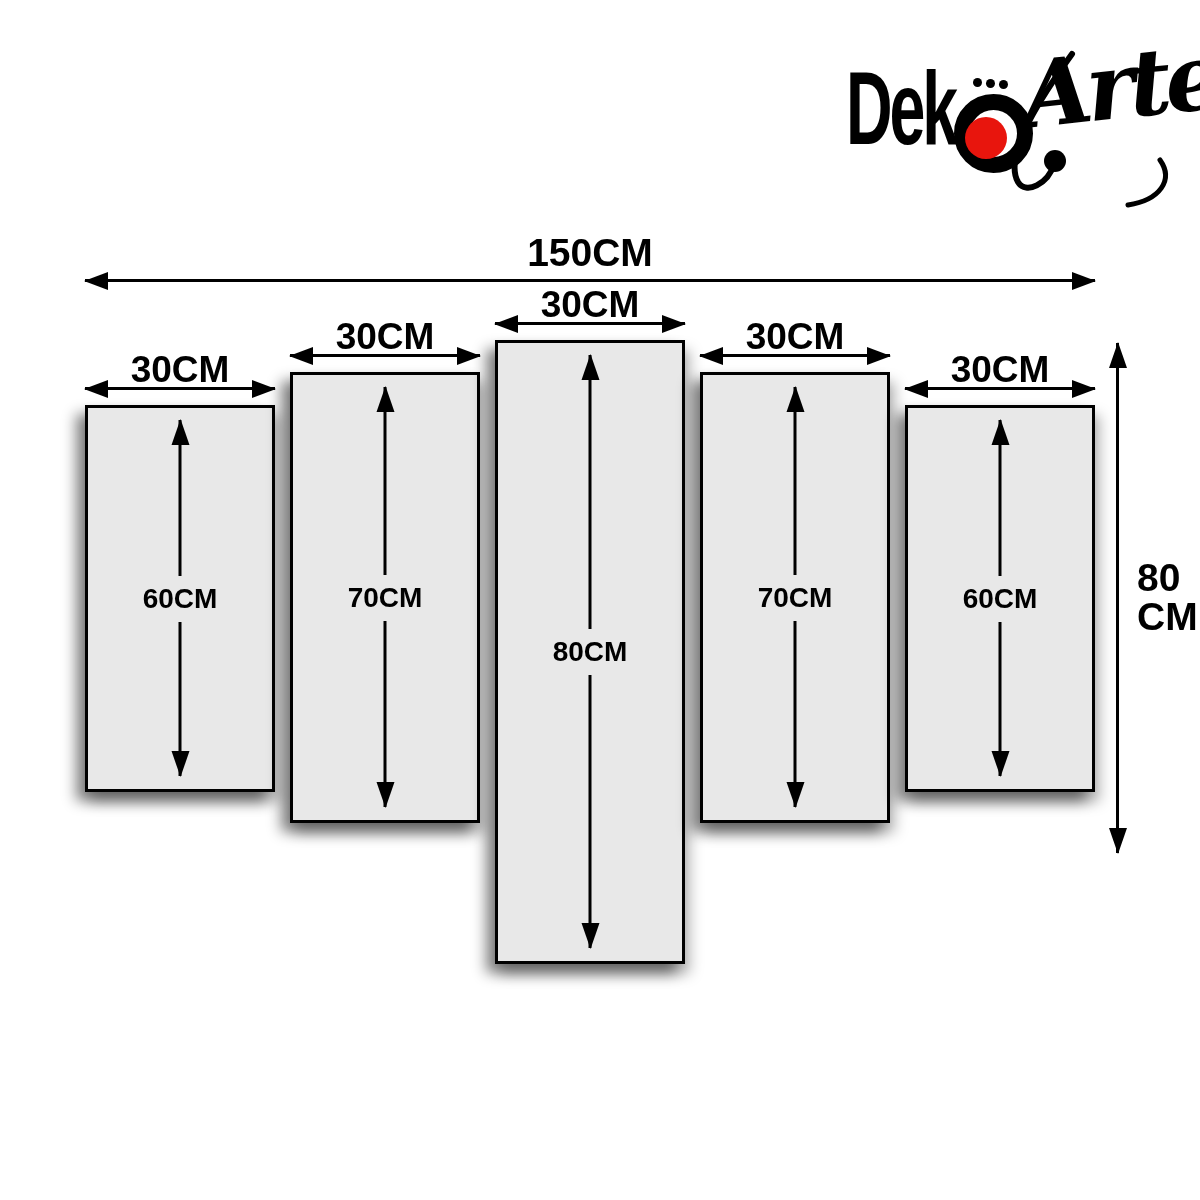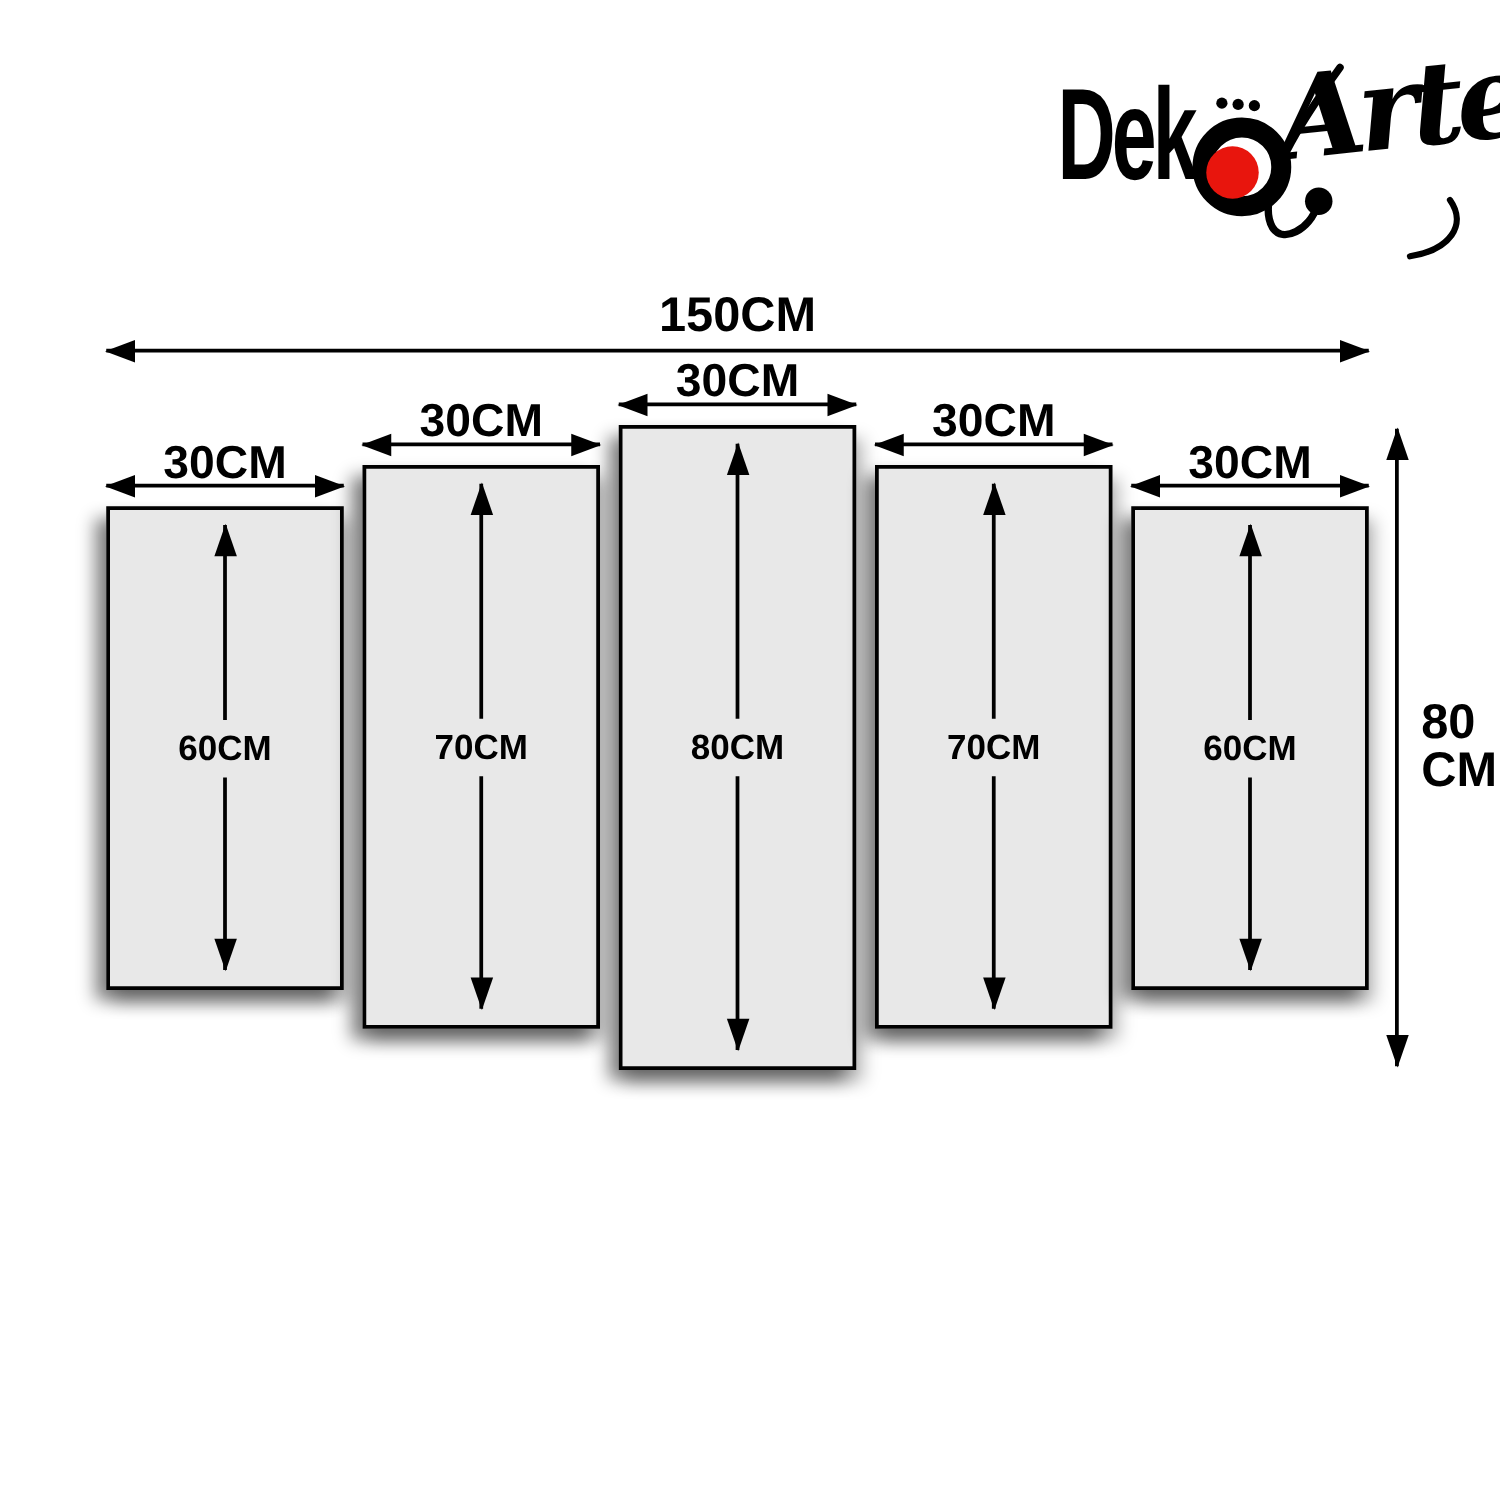--- a/index.html
+++ b/index.html
@@ -75,21 +75,21 @@
 
   
   .pgroup{position:absolute;width:190px;}
   .pg1{left:85px;top:405px;}
   .pg2{left:290px;top:372px;}
   .pg3{left:495px;top:340px;}
   .pg4{left:700px;top:372px;}
   .pg5{left:905px;top:405px;}
   .pg1 .pbox{height:387px;}
   .pg2 .pbox{height:451px;}
-  .pg3 .pbox{height:516px;}
+  .pg3 .pbox{height:624px;}
   .pg4 .pbox{height:451px;}
   .pg5 .pbox{height:387px;}
 
   .wlabel{
     position:absolute;top:-54px;left:0;width:100%;text-align:center;
     font-size:37px;font-weight:bold;line-height:1;
   }
   .warrow{top:-18px;left:0;width:100%;}
 
   .pbox{

